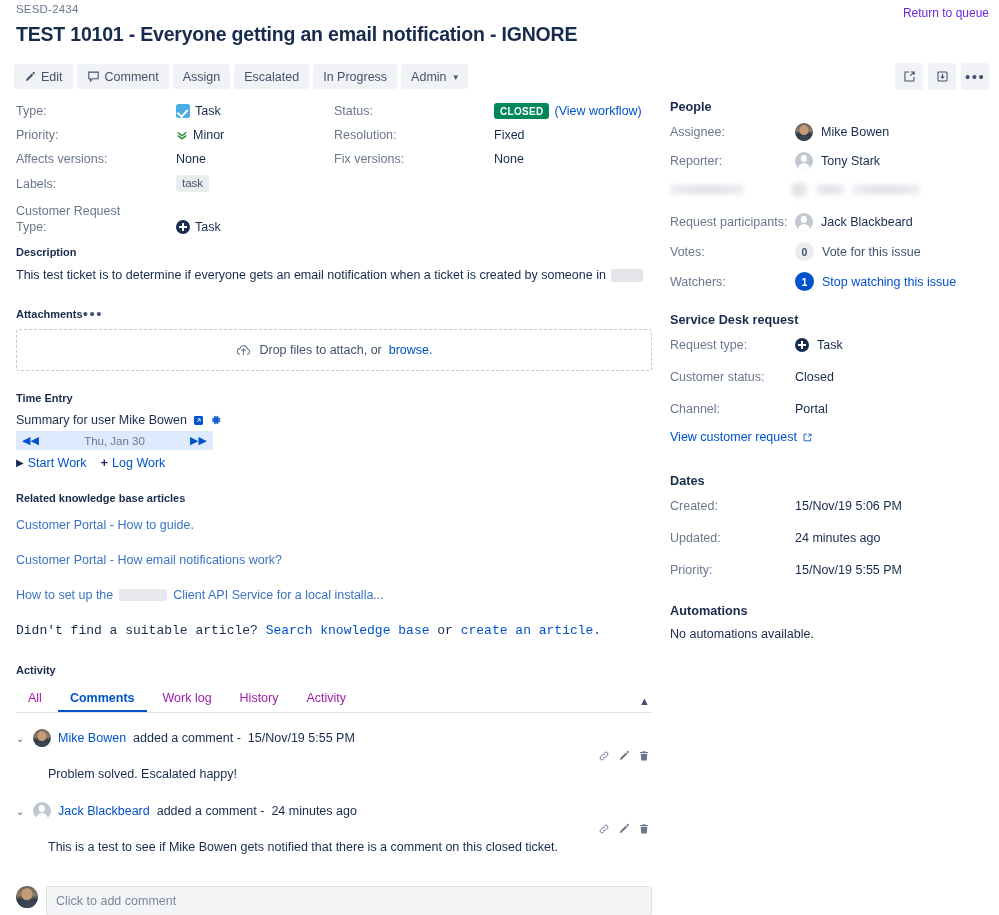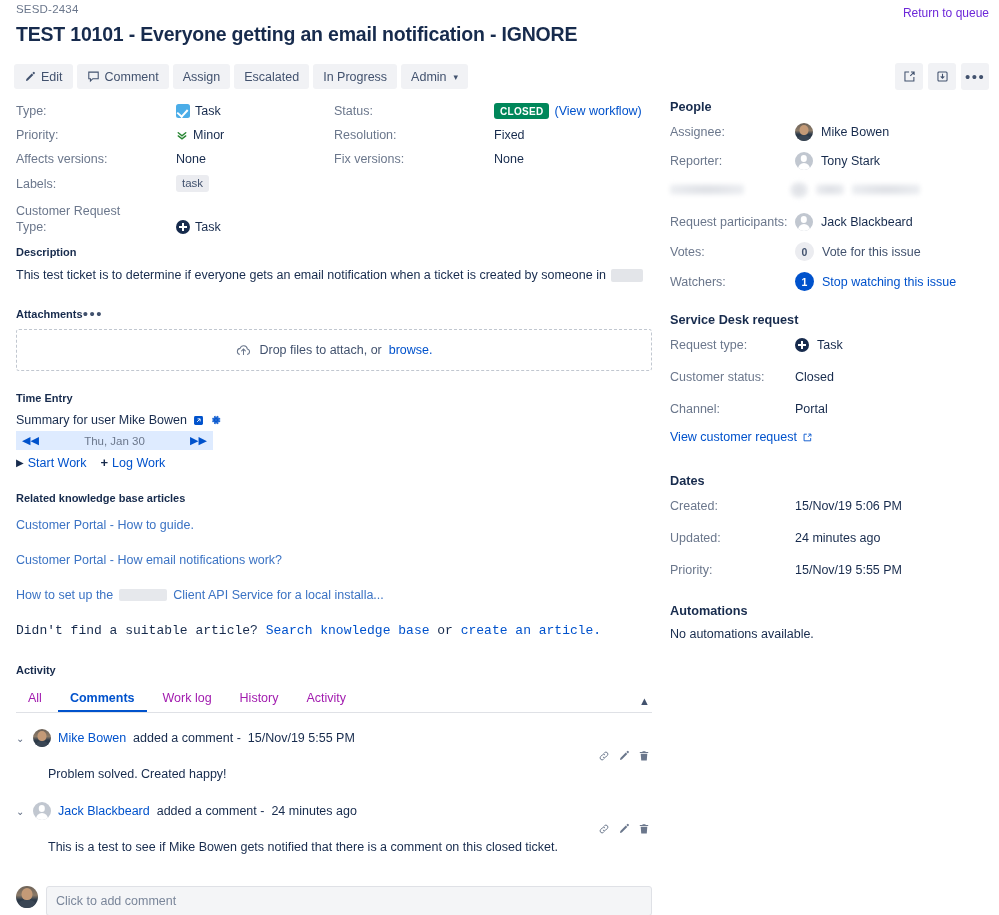--- a/index.html
+++ b/index.html
@@ -397,21 +397,21 @@
             <svg width="12" height="12" viewBox="0 0 16 16">
                 <path fill="#6B778C" d="M12.1 1.6a1.4 1.4 0 0 1 2 2l-.9.9-2-2 .9-.9zM10.4 3.3l2 2-7.3 7.3-2.5.6.6-2.5 7.2-7.4z"></path>
               </svg>
           </span>
           <span>
             <svg width="12" height="12" viewBox="0 0 16 16">
                 <path fill="#6B778C" d="M6 1.6h4v1.2h3.6V4H2.4V2.8H6V1.6zM3.6 5h8.8l-.7 9.1H4.3L3.6 5z"></path>
               </svg>
           </span>
         </div>
-        <div class="c-body">Problem solved. Created happy!</div>
+        <div class="c-body">Problem solved. Escalated happy!</div>
       </div>
 
       <div class="comment" style="margin-top:19px">
         <div class="c-head">
           <span class="c-chevron">⌄</span>
           <span class="avatar generic"></span>
           <span class="link">Jack Blackbeard</span>
           <span>added a comment -</span>
           <span>24 minutes ago</span>
         </div>

